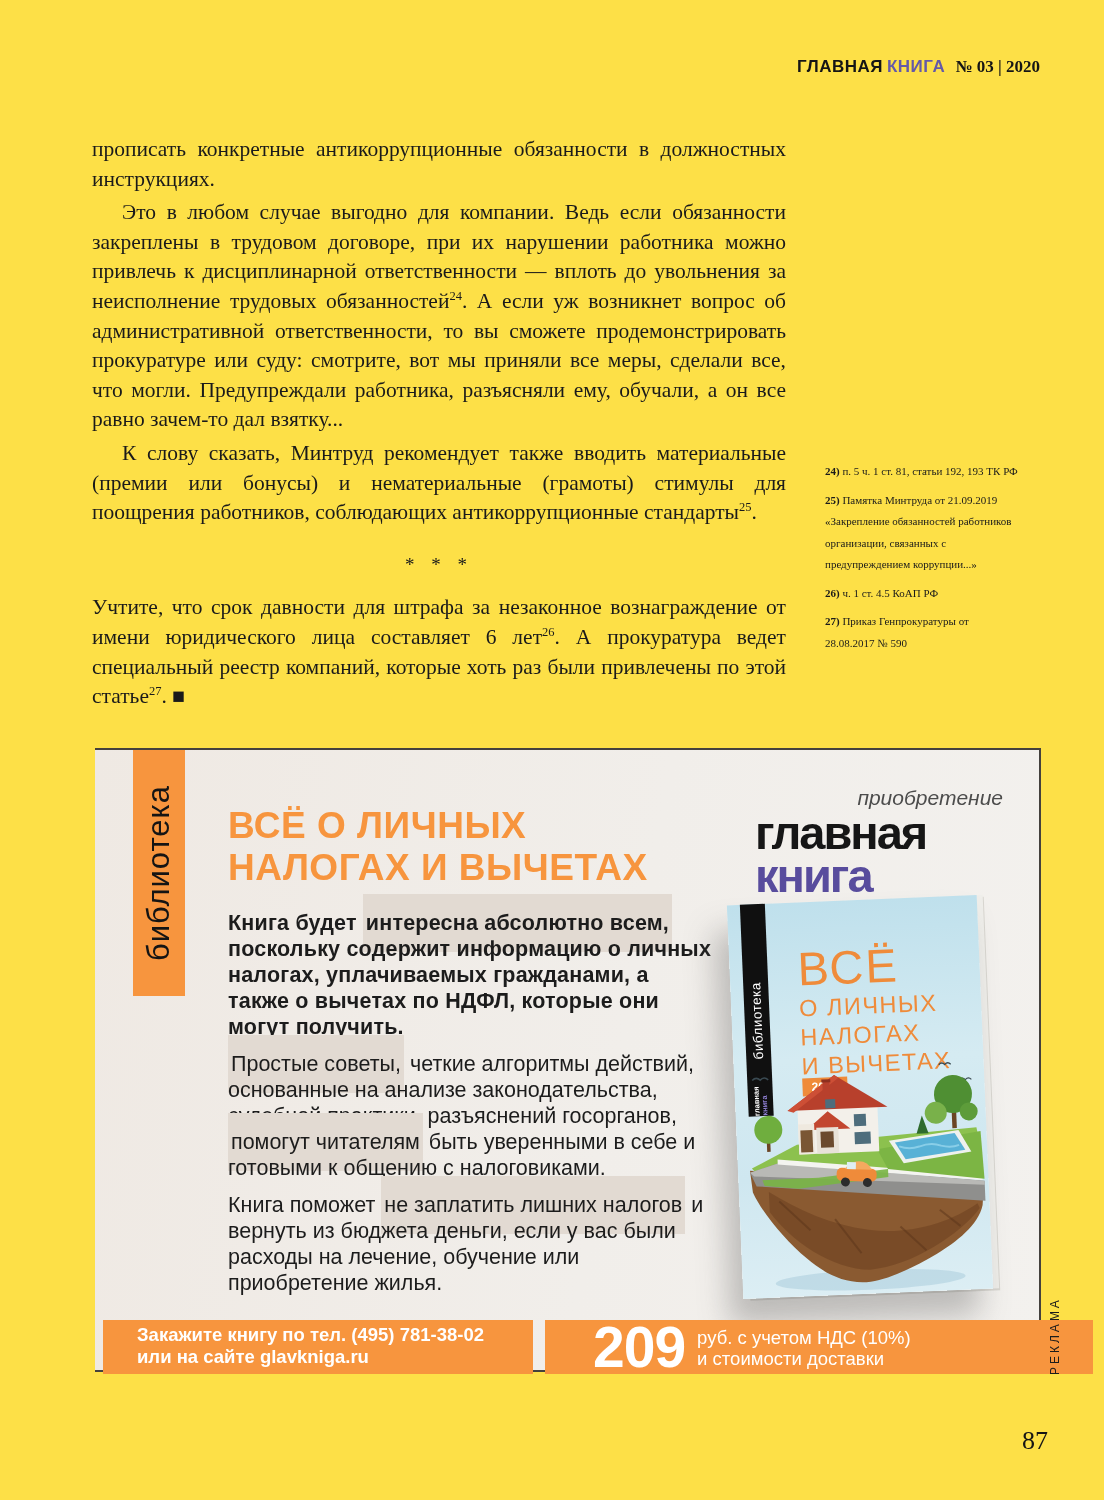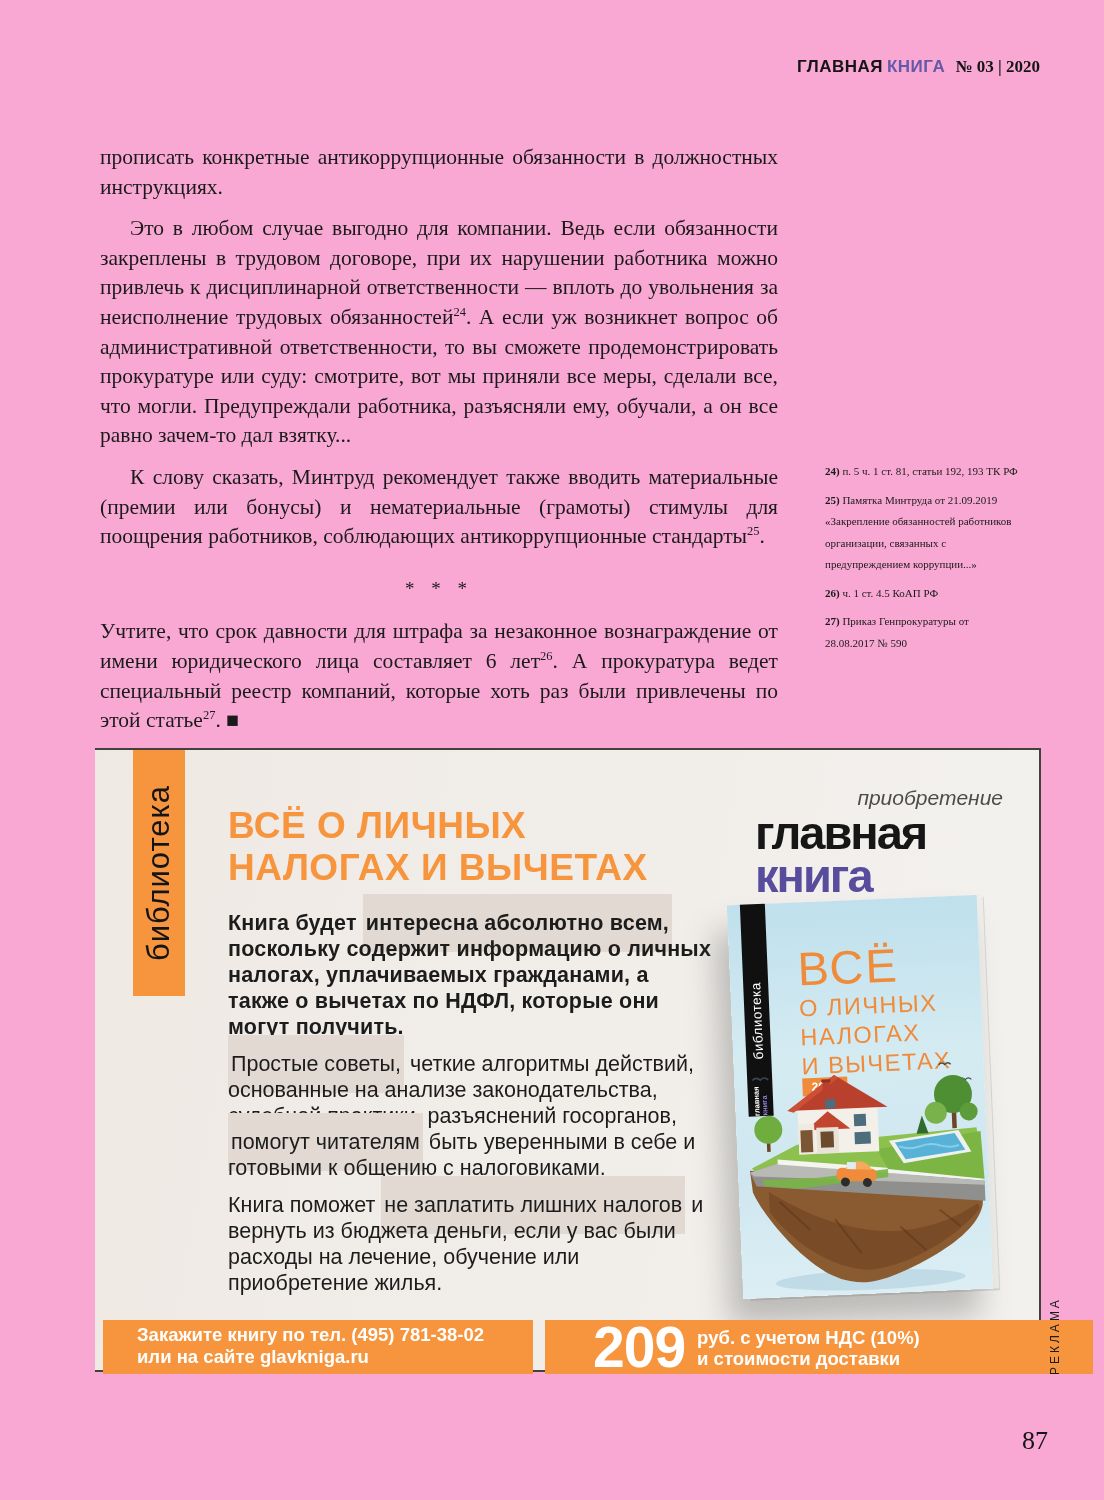--- a/index.html
+++ b/index.html
@@ -1,35 +1,35 @@
 <!DOCTYPE html>
 <html><head>
 <meta charset="utf-8">
 <style>
   * { margin:0; padding:0; box-sizing:border-box; }
   body { background:#ffffff; }
   .page {
     position:relative; width:1104px; height:1500px; margin:0 auto;
-    background:#f9a8d4; overflow:hidden;
+    background:#fde047; overflow:hidden;
     font-family:"Liberation Serif", serif; color:#1a1a1a;
   }
 
   
   .header { position:absolute; top:57px; right:64px; font-size:17px; white-space:nowrap; }
   .header .brand { font-family:"Liberation Sans", sans-serif; font-weight:bold; letter-spacing:.5px; }
   .header .brand-black { color:#151515; }
   .header .brand-purple { color:#6459a8; margin-left:4px; }
   .header .issue { font-weight:bold; color:#151515; margin-left:6px; }
 
   
   .article {
     position:absolute; left:88px; top:131px; width:702px;
     font-size:21.5px; line-height:29.6px; text-align:justify;
   }
-  .article p { margin:12px; }
+  .article p { margin:4px; }
   .article p.indent { text-indent:30px; }
   .article sup { font-size:12.5px; line-height:0; vertical-align:super; }
   .article .separator {
     text-align:center; text-indent:0; letter-spacing:6px;
     margin:22px 0 14px 0; font-size:19px;
   }
 
   
   .footnotes { position:absolute; left:825px; top:461px; width:196px; font-size:11px; line-height:21.5px; }
   .footnote { margin-bottom:7px; }
@@ -64,21 +64,21 @@
   .ad-body p { margin-bottom:11px; }
   .ad-body p.lead { font-weight:bold; letter-spacing:.2px; }
   .hl { background:#e2dad2; padding:17px 3px; box-decoration-break:clone; -webkit-box-decoration-break:clone; }
 
   
   .bar { position:absolute; top:570px; height:54px; background:#f7953e; color:#ffffff; }
   .bar-order { left:8px; width:430px; padding:4px 0 0 34px; }
   .bar-order div { font-weight:bold; font-size:18.5px; line-height:22px; }
   .bar-price { left:450px; width:548px; display:flex; align-items:center; padding-left:48px; }
   .price-value { font-weight:800; font-size:57px; letter-spacing:-1px; line-height:50px; }
-  .price-note { margin-left:12px; font-weight:bold; font-size:18.5px; line-height:21px; padding-top:2px; }
+  .price-note { margin-left:12px; font-weight:normal; font-size:18.5px; line-height:21px; padding-top:2px; }
 
   
   .book {
     position:absolute; left:640px; top:150px; width:250px; height:394px;
     transform:rotate(-2.4deg);
     background:linear-gradient(180deg,#bfe0ec 0%, #d5ebf2 40%, #cfe7f0 70%, #dceef4 100%);
     box-shadow:-14px 26px 30px rgba(90,90,90,.35), 6px 0 0 #efeeea, 7px 2px 0 #d8d6d0;
   }
   .cover-strip {
     position:absolute; left:13px; top:0; width:25px; height:212px; background:#101010;

